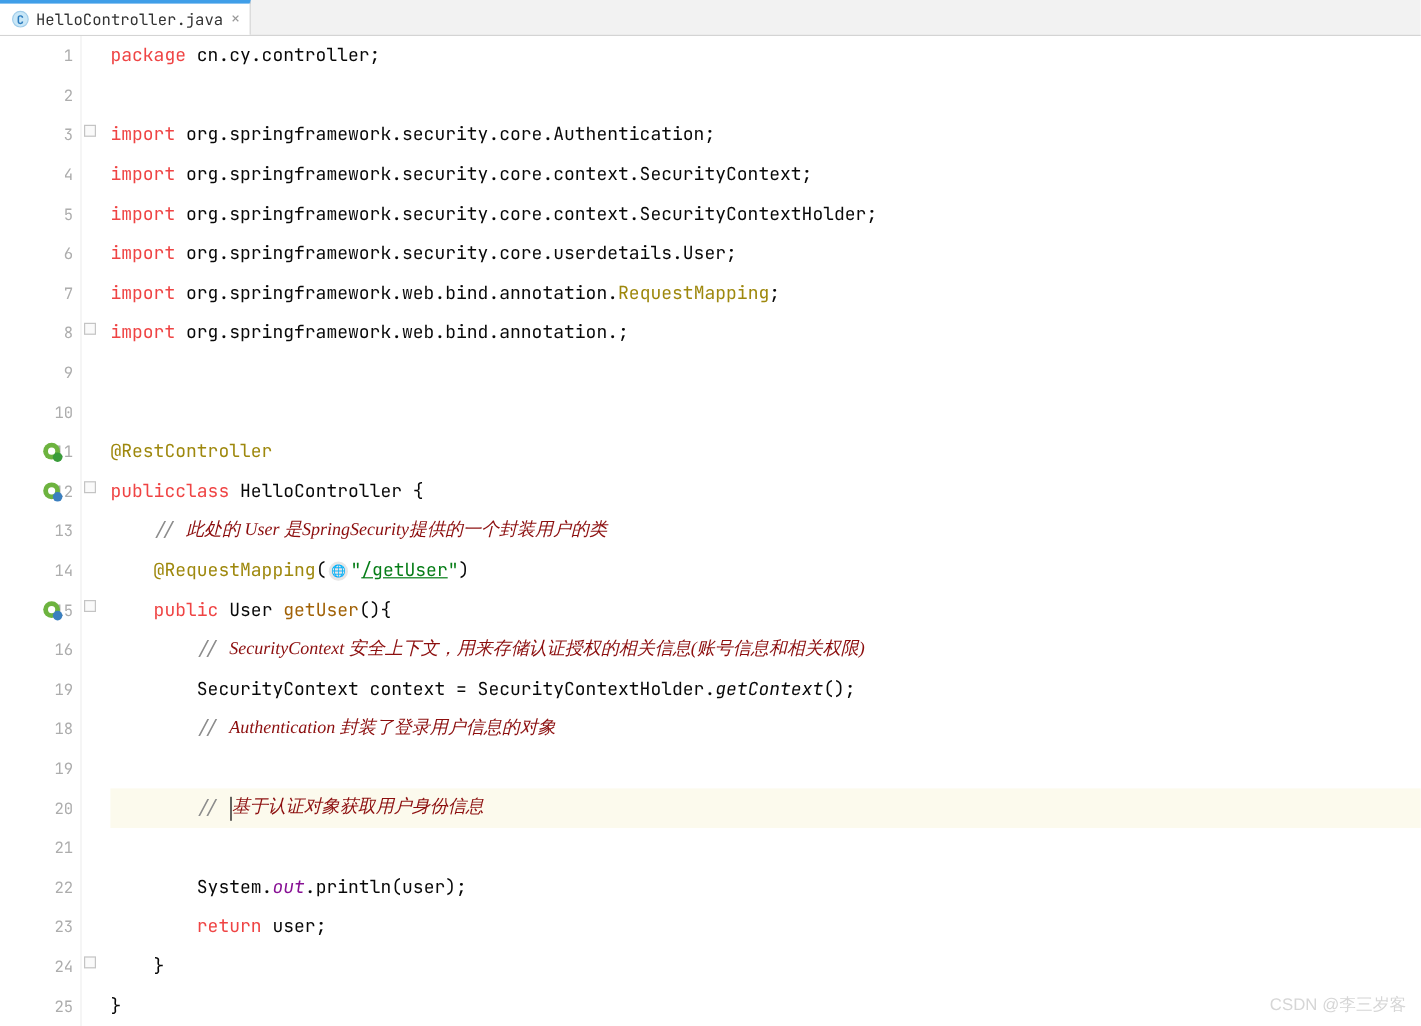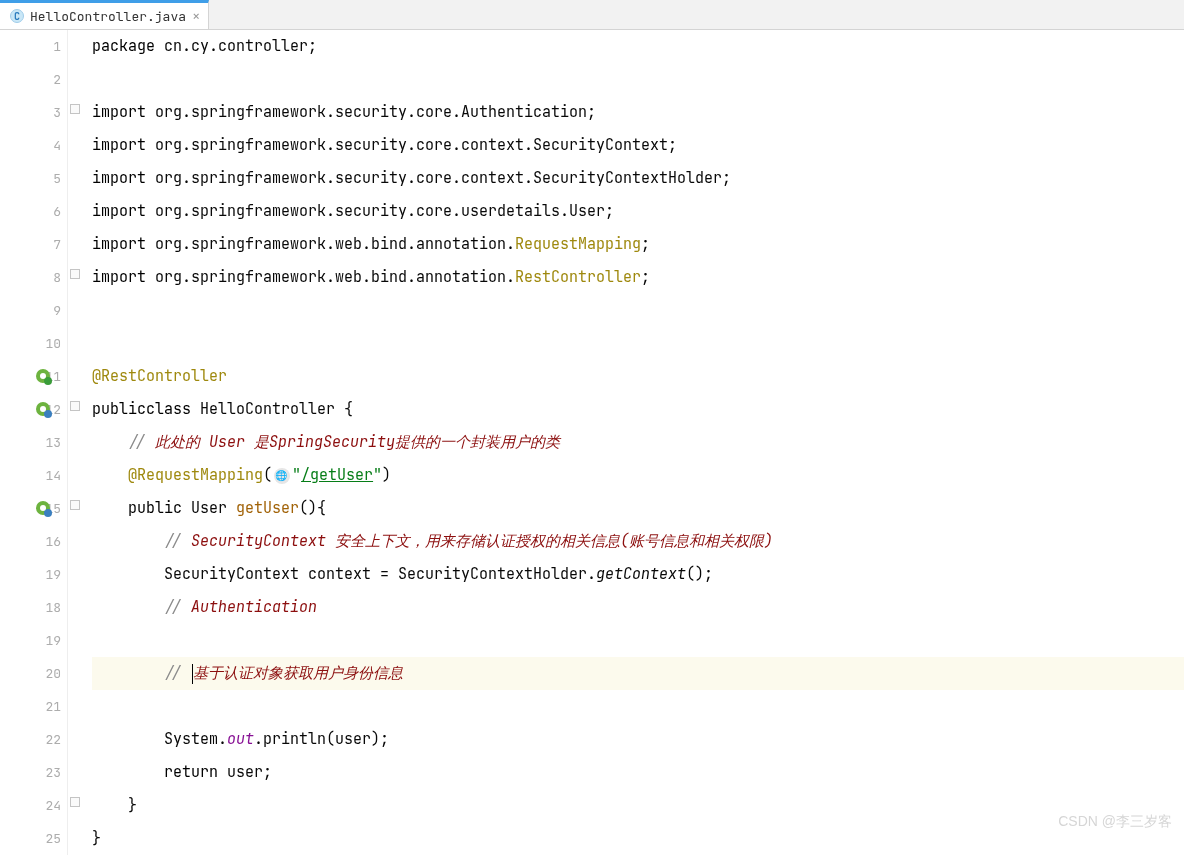--- a/index.html
+++ b/index.html
@@ -97,25 +97,25 @@
 .code-line {
   height: 33px;
   display: flex;
   align-items: center;
   white-space: pre;
   line-height: 33px;
 }
 .code-line.hl {
   background: #fcfaed;
 }
-.kw { color: #000000; }
+.kw { color: #ef4444; }
 .ann { color: #9e880d; }
 .str { color: #067d17; }
 .cmt-grey { color: #8c8c8c; font-style: italic; }
-.cmt-red { color: #8c0e0e; font-style: italic; }
+.cmt-red { color: #8c0e0e; font-style: italic; font-family: Liberation Serif, serif; }
 .fld { color: #871094; font-style: italic; }
 .mtd { color: #a16207; }
 .url-icon {
   display: inline-flex;
   width: 16px;
   height: 16px;
   border-radius: 50%;
   background: #e6e6e6;
   color: #666;
   align-items: center;
@@ -129,21 +129,21 @@
   display: inline-block;
   width: 1px;
   height: 20px;
   background: #000;
   vertical-align: middle;
   margin-left: 1px;
 }
 .watermark {
   position: absolute;
   right: 12px;
-  bottom: 24px;
+  bottom: 8px;
   color: #d6d6d6;
   font-size: 14px;
   font-family: sans-serif;
 }
 .spring-icon {
   display: inline-block;
   width: 14px;
   height: 14px;
   border-radius: 50%;
   background: #6db33f;
@@ -228,31 +228,31 @@
   </div>
 
   <div class="code">
     <div class="code-line"><span class="kw">package</span><span> cn.cy.controller;</span></div>
     <div class="code-line"></div>
     <div class="code-line"><span class="kw">import</span><span> org.springframework.security.core.Authentication;</span></div>
     <div class="code-line"><span class="kw">import</span><span> org.springframework.security.core.context.SecurityContext;</span></div>
     <div class="code-line"><span class="kw">import</span><span> org.springframework.security.core.context.SecurityContextHolder;</span></div>
     <div class="code-line"><span class="kw">import</span><span> org.springframework.security.core.userdetails.User;</span></div>
     <div class="code-line"><span class="kw">import</span><span> org.springframework.web.bind.annotation.</span><span class="ann">RequestMapping</span><span>;</span></div>
-    <div class="code-line"><span class="kw">import</span><span> org.springframework.web.bind.annotation.</span><span class="ann">RestController</span><span>;</span></div>
+    <div class="code-line"><span class="kw">import</span><span> org.springframework.web.bind.annotation.</span><span>;</span></div>
     <div class="code-line"></div>
     <div class="code-line"></div>
     <div class="code-line"><span class="ann">@RestController</span></div>
     <div class="code-line"><span class="kw">public</span> <span class="kw">class</span><span> HelloController {</span></div>
     <div class="code-line"><span>    </span><span class="cmt-grey">// </span><span class="cmt-red">此处的 User 是SpringSecurity提供的一个封装用户的类</span></div>
     <div class="code-line"><span>    </span><span class="ann">@RequestMapping</span><span>(</span><span class="url-icon">🌐</span><span class="str">"</span><span class="str underline">/getUser</span><span class="str">"</span><span>)</span></div>
     <div class="code-line"><span>    </span><span class="kw">public</span><span> User </span><span class="mtd">getUser</span><span>(){</span></div>
     <div class="code-line"><span>        </span><span class="cmt-grey">// </span><span class="cmt-red">SecurityContext </span><span class="cmt-red">安全上下文，用来存储认证授权的相关信息(账号信息和相关权限)</span></div>
     <div class="code-line"><span>        </span><span>SecurityContext context = SecurityContextHolder.</span><span style="font-style:italic">getContext</span><span>();</span></div>
-    <div class="code-line"><span>        </span><span class="cmt-grey">// </span><span class="cmt-red">Authentication </span></div>
+    <div class="code-line"><span>        </span><span class="cmt-grey">// </span><span class="cmt-red">Authentication </span><span class="cmt-red">封装了登录用户信息的对象</span></div>
     <div class="code-line"><span>        </span></div>
     <div class="code-line hl"><span>        </span><span class="cmt-grey">// </span><span class="cursor"></span><span class="cmt-red">基于认证对象获取用户身份信息</span></div>
     <div class="code-line"><span>        </span></div>
     <div class="code-line"><span>        </span><span>System.</span><span class="fld">out</span><span>.println(user);</span></div>
     <div class="code-line"><span>        </span><span class="kw">return</span><span> user;</span></div>
     <div class="code-line"><span>    </span><span>}</span></div>
     <div class="code-line"><span>}</span></div>
   </div>
 </div>
 

